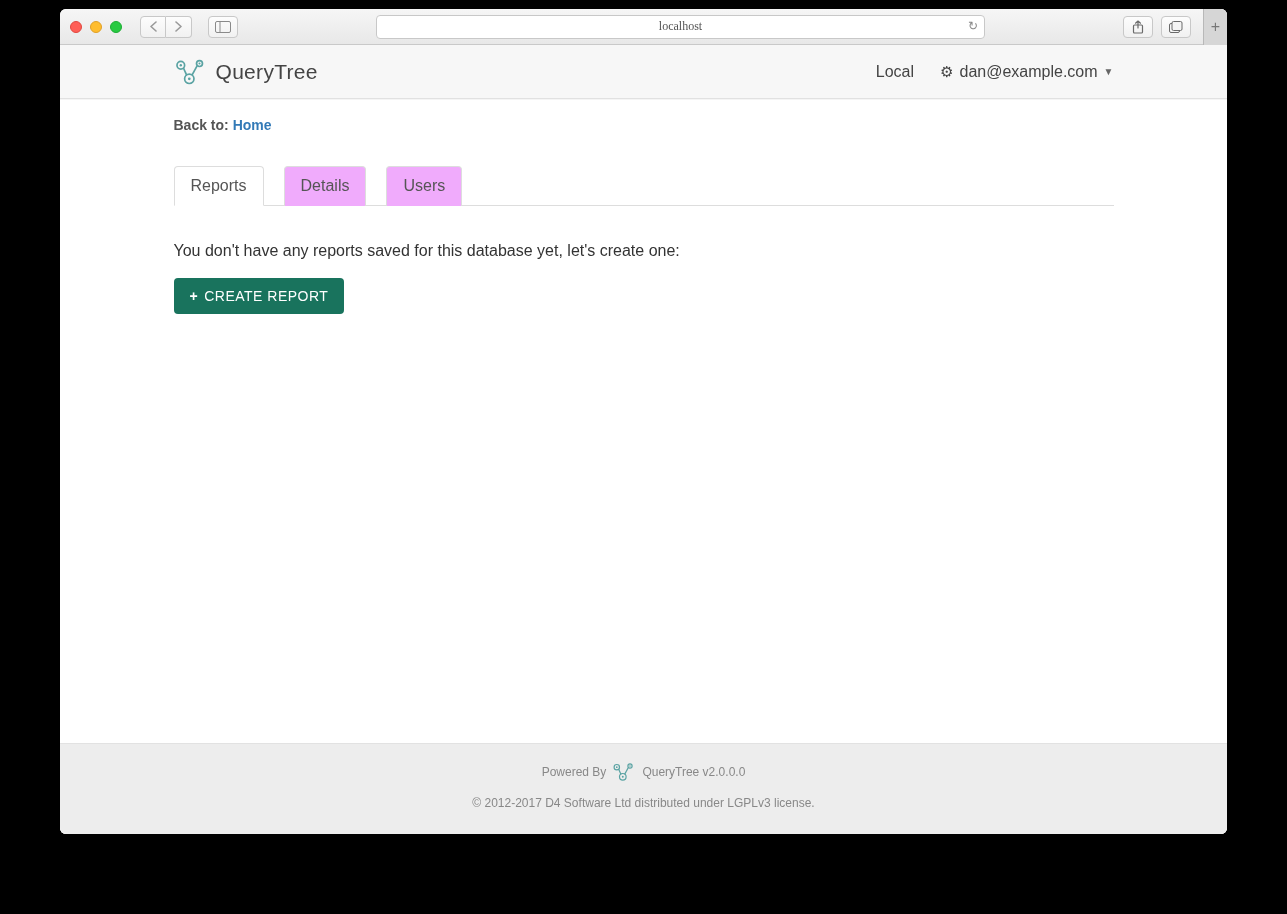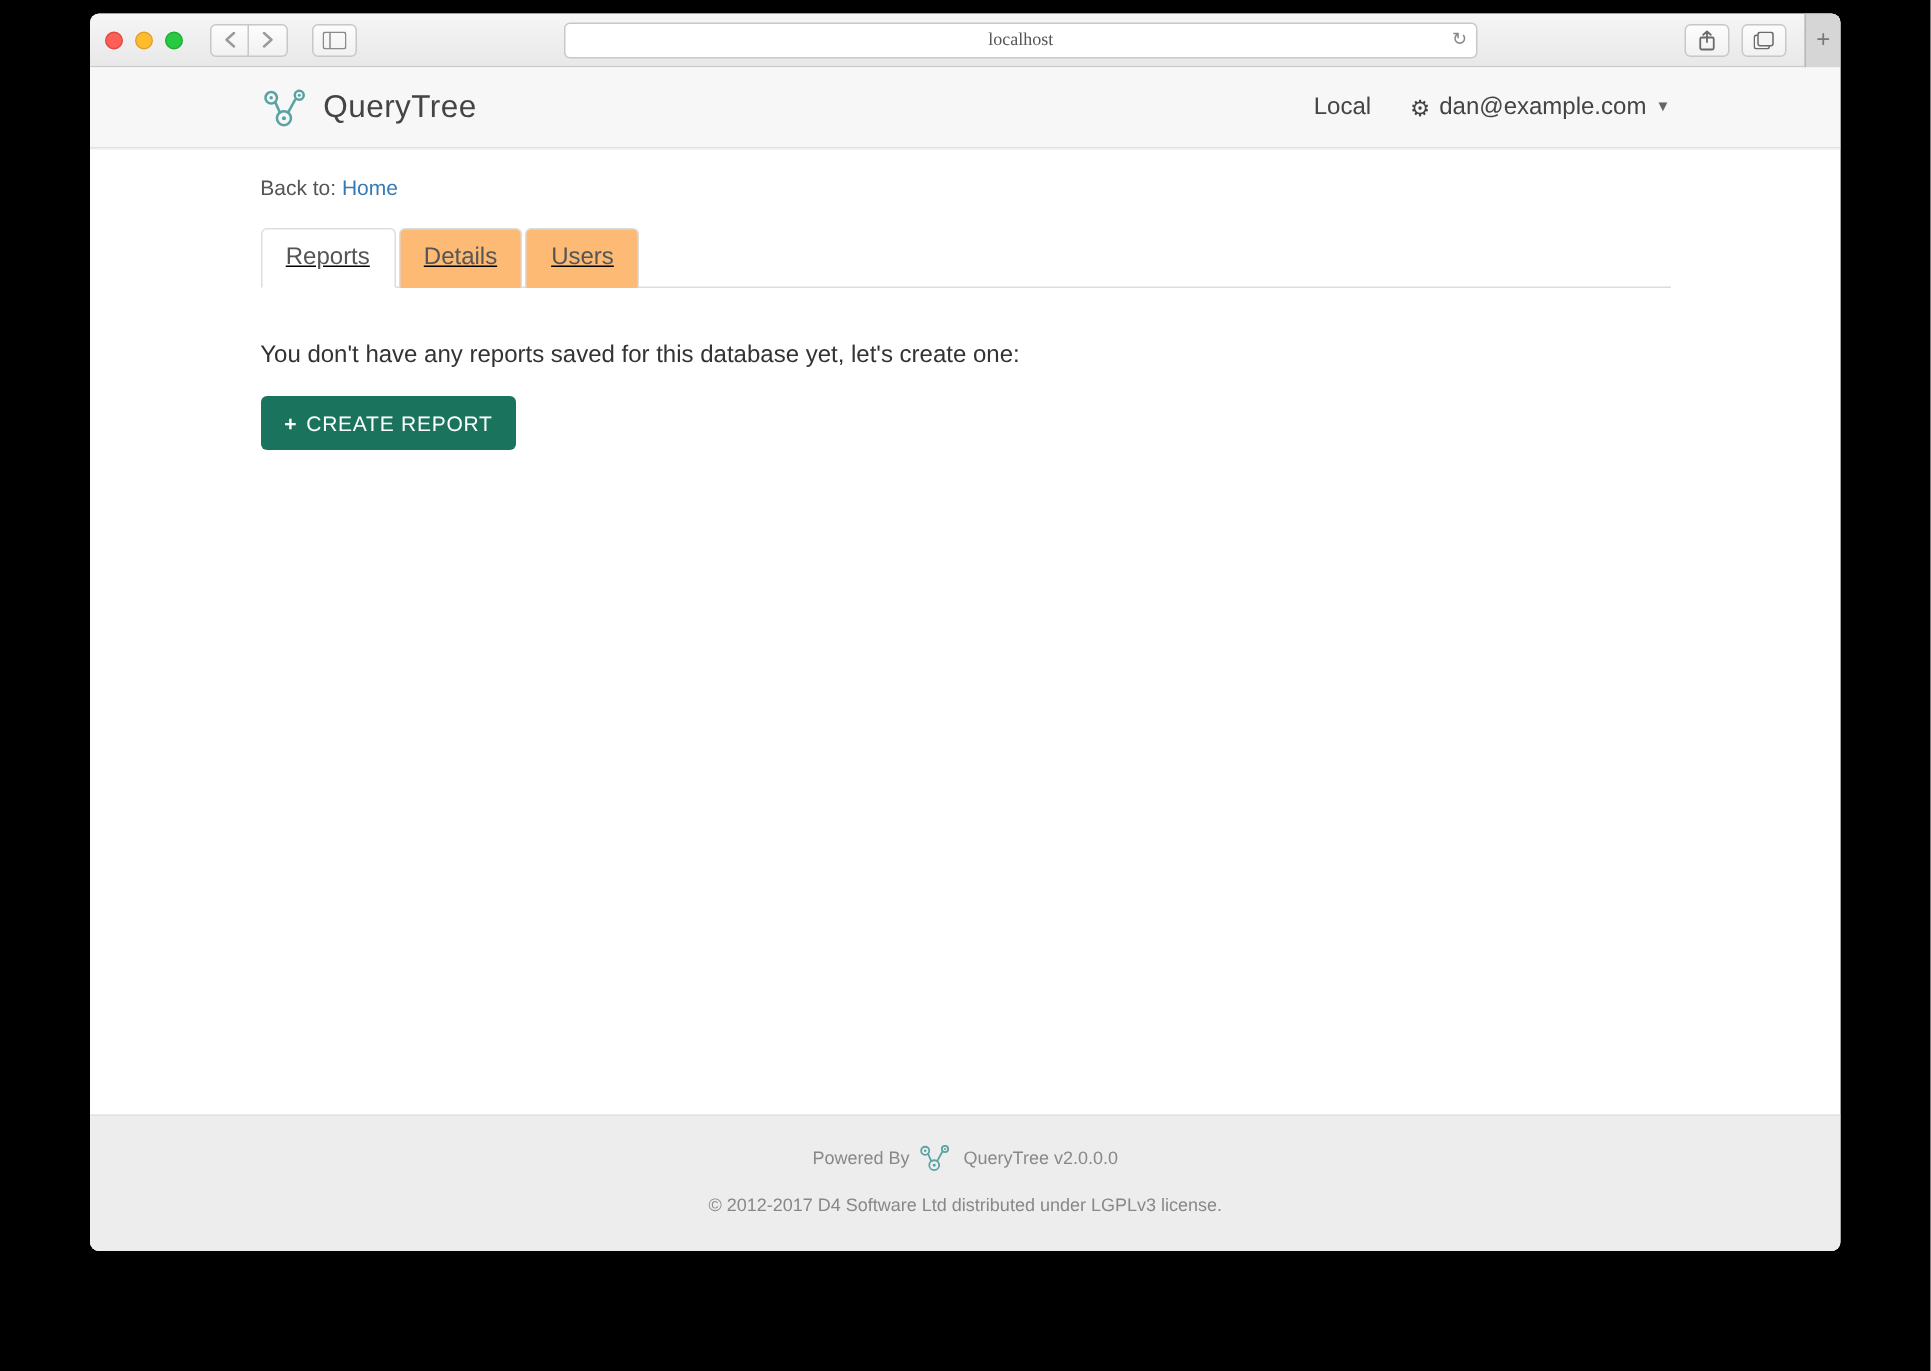--- a/index.html
+++ b/index.html
@@ -195,38 +195,38 @@
       flex: 1;
       padding: 18px 0 0 0;
     }
     .content-inner {
       width: 940px;
       margin: 0 auto;
     }
     .breadcrumb {
       font-size: 14px;
       color: #555;
-      margin-bottom: 18px;
+      margin-bottom: 32px;
+      font-weight: bold;
     }
     .breadcrumb a {
       color: #337ab7;
       text-decoration: none;
     }
     .page-title {
       font-size: 36px;
       font-weight: 400;
       color: #333;
       margin-bottom: 22px;
       letter-spacing: 0.3px;
     }
     .tabs {
       display: flex;
       border-bottom: 1px solid #ddd;
-      gap: 2px;
-      text-decoration: underline;
+      gap: 20px;
     }
     .tab {
       padding: 10px 16px;
       border: 1px solid transparent;
       border-bottom: none;
       border-radius: 4px 4px 0 0;
       font-size: 16px;
       color: #555;
       cursor: pointer;
       position: relative;
@@ -234,21 +234,21 @@
       background: #fff;
     }
     .tab.active {
       border-color: #ddd;
       border-bottom: 1px solid #fff;
       color: #555;
     }
     .tab:not(.active) {
       border-color: #ddd;
       color: #555;
-      background: #fdba74;
+      background: #f0abfc;
     }
     .tab-msg {
       font-size: 16px;
       color: #333;
       margin-top: 36px;
       margin-bottom: 18px;
     }
     .btn-create {
       display: inline-flex;
       align-items: center;

